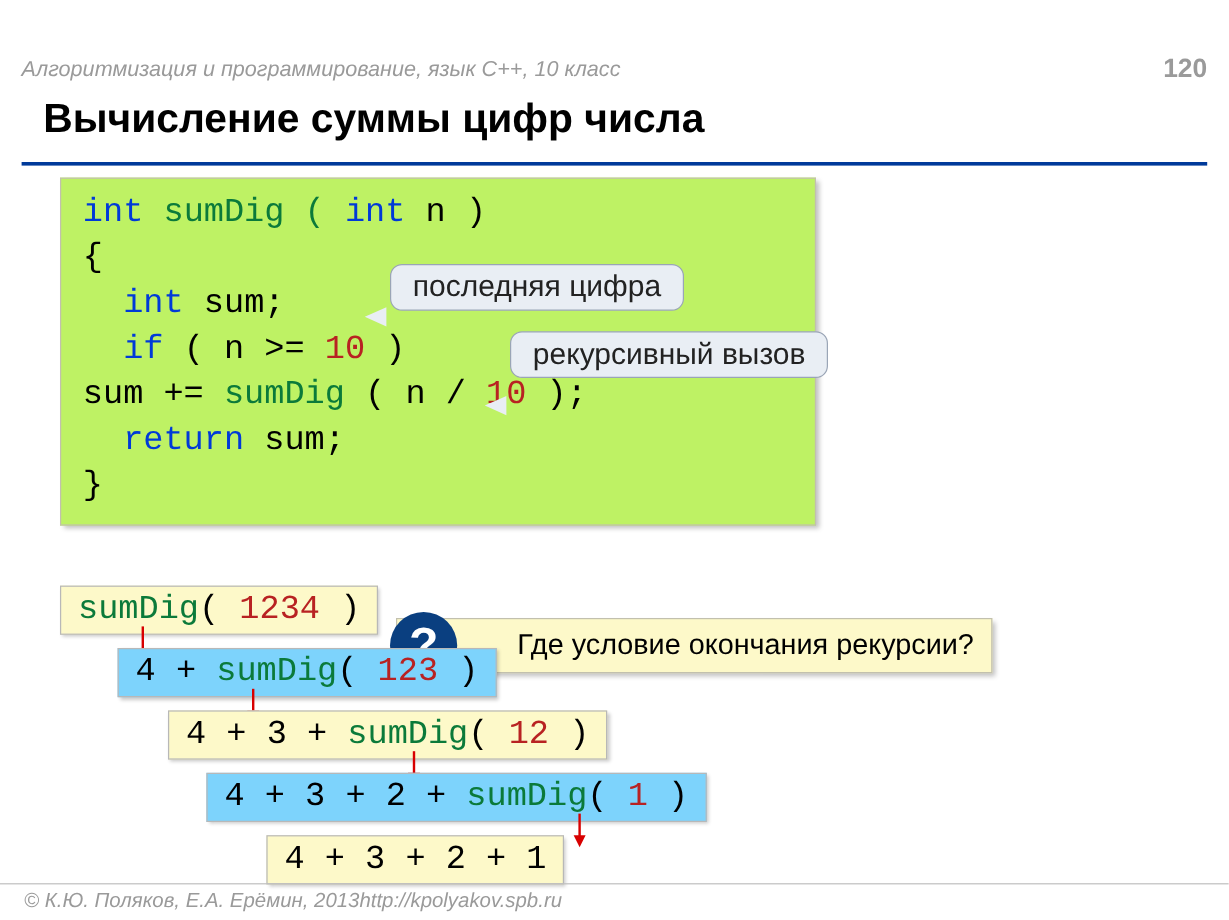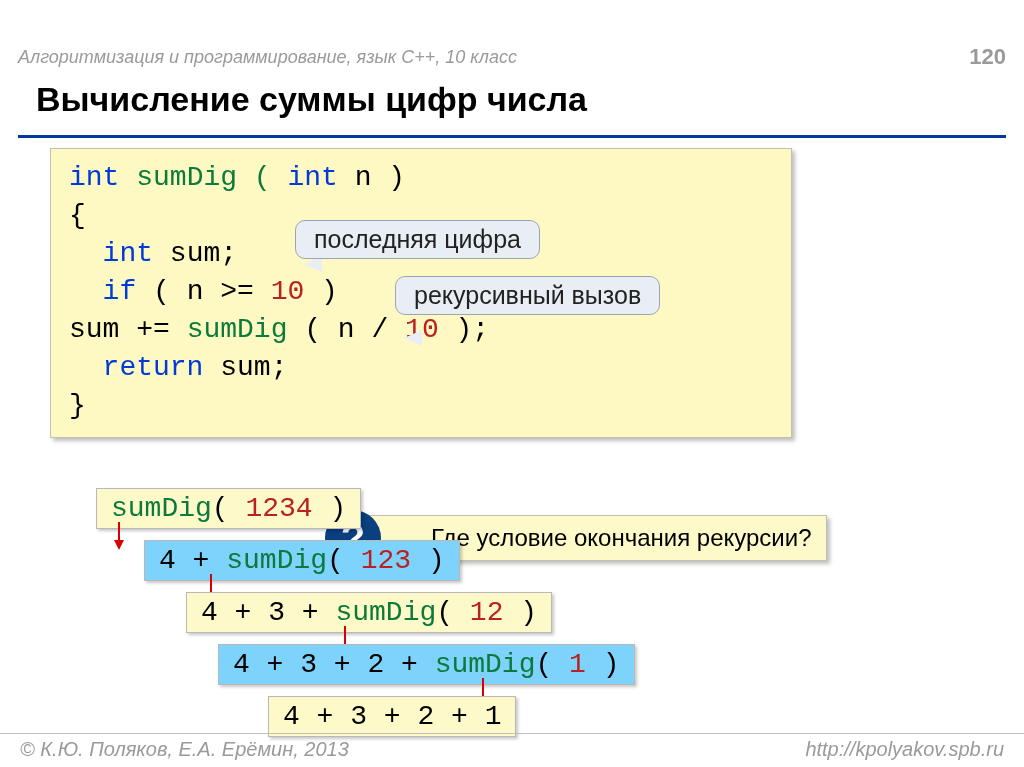--- a/index.html
+++ b/index.html
@@ -32,42 +32,43 @@
     padding: 6px 0 16px 36px;
   }
   .title-rule {
     height: 3px;
     background: #003a9a;
     margin: 0 18px 10px 18px;
   }
   .content { position: relative; padding-left: 50px; }
   .codebox {
     position: relative;
-    background: #fef9c3;
+    background: #bef264;
     border: 1px solid #c2c0ae;
     box-shadow: 3px 3px 4px rgba(0,0,0,0.25);
-    width: 742px;
+    width: 630px;
     padding: 10px 18px 12px 18px;
     font-family: "Courier New", monospace;
     font-size: 28px;
     line-height: 38px;
   }
   .kw { color: #003ad8; }
   .fn { color: #0b7a3a; }
   .num { color: #b82222; }
   .callout {
     position: absolute;
     background: #e9eef4;
     border: 1px solid #9aa5b6;
     border-radius: 10px;
     padding: 4px 18px;
     font-family: Arial, sans-serif;
     font-size: 25px;
     color: #222;
     white-space: nowrap;
+    margin-left: 30px;
   }
   .callout-1 { left: 295px; top: 72px; }
   .callout-2 { left: 395px; top: 128px; }
   .qrow {
     position: absolute;
     left: 330px; top: 367px;
     display: flex; align-items: center;
     background: #fdf9c9;
     border: 1px solid #c2c0ae;
     box-shadow: 3px 3px 4px rgba(0,0,0,0.25);
@@ -86,21 +87,20 @@
   .qtext { font-size: 24px; font-family: Arial, sans-serif; margin-left: 40px; }
   .steps { position: relative; margin-top: 50px; }
   .stepbox {
     position: absolute;
     border: 1px solid #b8b8b8;
     box-shadow: 2px 2px 3px rgba(0,0,0,0.22);
     font-family: "Courier New", monospace;
     font-size: 28px;
     padding: 4px 14px;
     white-space: nowrap;
-    margin-left: 46px;
   }
   .yellow { background: #fdf9c9; }
   .blue { background: #7dd3fc; }
   .s1 { left: 0; top: 0; }
   .s2 { left: 48px; top: 52px; }
   .s3 { left: 90px; top: 104px; }
   .s4 { left: 122px; top: 156px; }
   .s5 { left: 172px; top: 208px; }
   .arrow {
     position: absolute;
@@ -123,25 +123,25 @@
     border-top: 10px solid #d80000;
   }
   .a1 { left: 64px; top: 34px; }
   .a2 { left: 156px; top: 86px; }
   .a3 { left: 290px; top: 138px; }
   .a4 { left: 428px; top: 190px; }
   .footer {
     position: absolute;
     bottom: 6px; left: 0; right: 0;
     border-top: 1px solid #bfbfbf;
-    display: flex; justify-content: space-between;
+    display: flex; 
     padding: 4px 20px 0 20px;
     font-style: italic;
     color: #9a9a9a;
-    font-size: 20px;
+    font-size: 17px;
   }
   .c1-tail {
     position: absolute;
     left: 304px; top: 108px;
     width: 0; height: 0;
     border-top: 8px solid transparent;
     border-bottom: 8px solid transparent;
     border-right: 18px solid #e9eef4;
   }
   .c2-tail {

